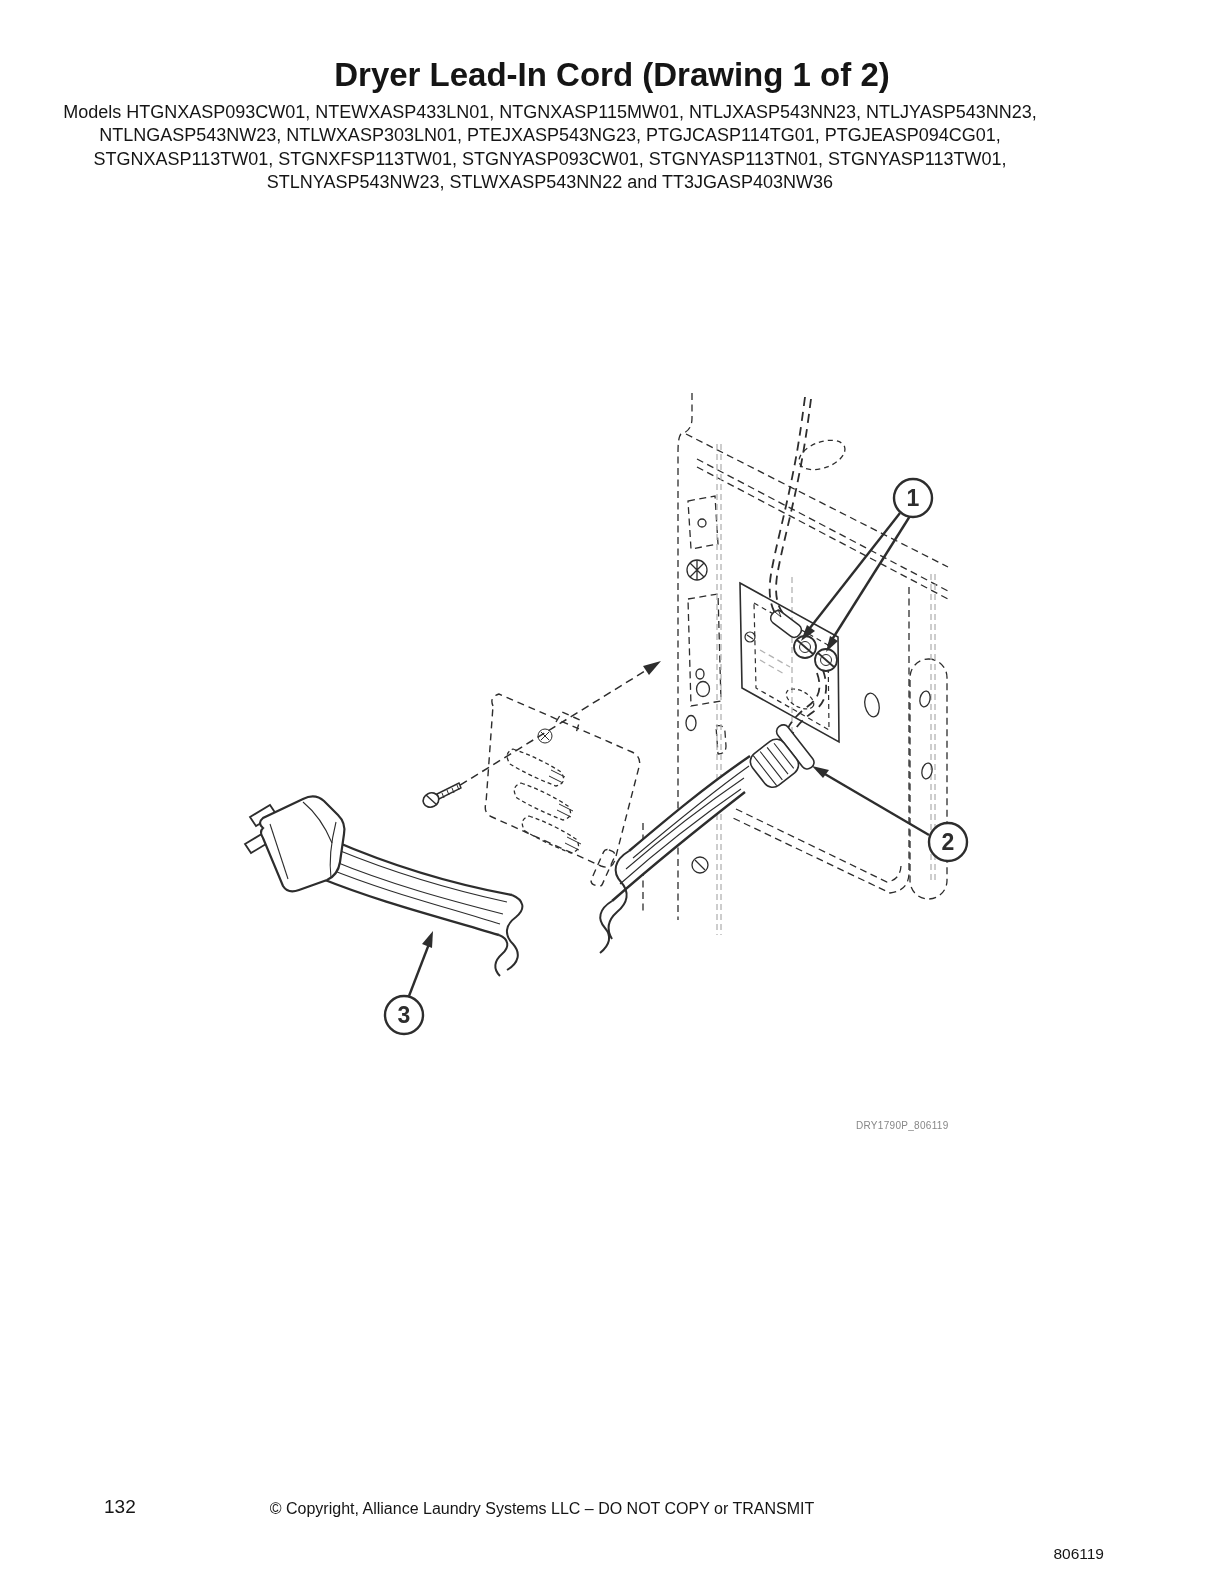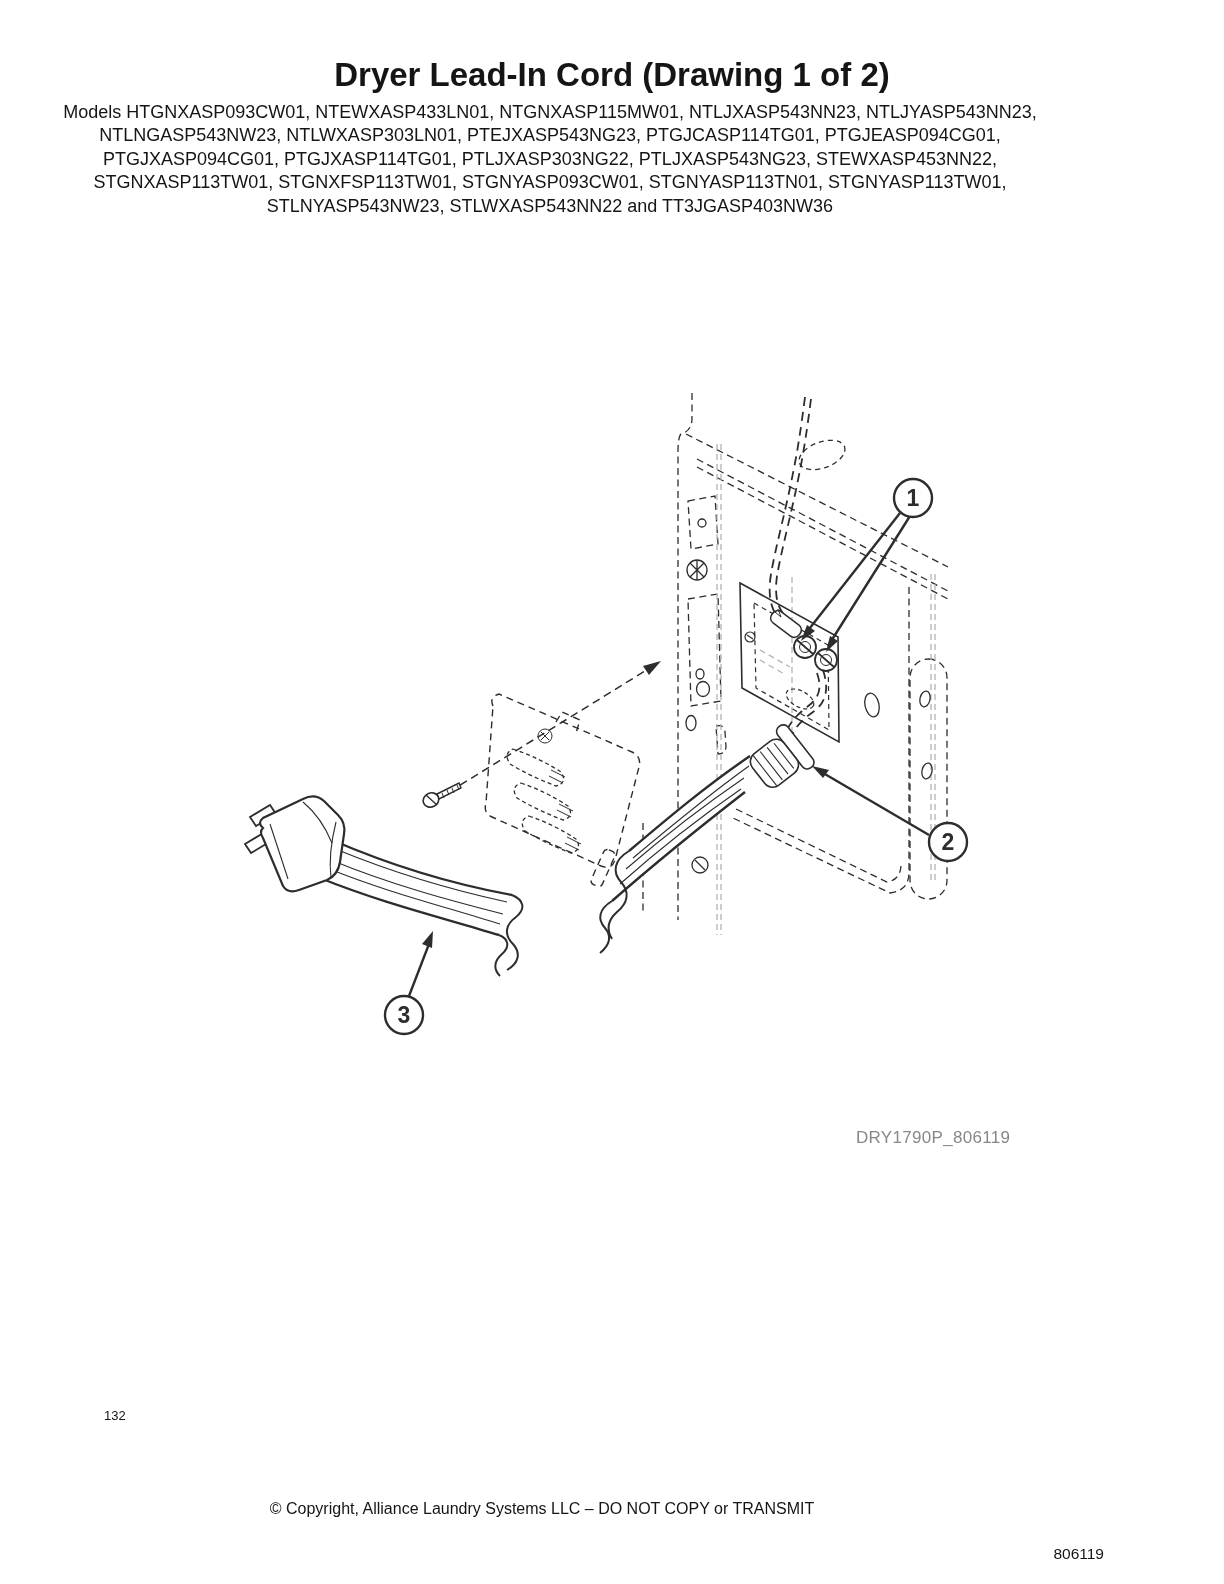--- a/index.html
+++ b/index.html
@@ -17,24 +17,24 @@
     text-align:center;font-size:33px;font-weight:bold;color:#151515;
     letter-spacing:0;
   }
   .models{
     position:absolute;left:0;top:101px;width:1100px;
     text-align:center;font-size:18px;line-height:23.4px;color:#151515;
   }
   .diagram-wrap{position:absolute;left:228px;top:388px;width:744px;height:652px;}
   .diagram-ref{
     position:absolute;left:856px;top:1120px;
-    font-size:17px;color:#878787;letter-spacing:0.3px;margin-top:8px;
+    font-size:10px;color:#878787;letter-spacing:0.3px;
   }
   .footer-page{
-    position:absolute;left:104px;top:1408px;font-size:13px;color:#151515;
+    position:absolute;left:104px;top:1496px;font-size:19px;color:#151515;
   }
   .footer-copy{
     position:absolute;left:0;top:1500px;width:1084px;text-align:center;
     font-size:16px;color:#151515;
   }
   .footer-doc{
     position:absolute;left:904px;top:1501px;width:200px;text-align:right;
     font-size:15.5px;color:#151515;margin-top:44px;
   }
   svg text.callout-num{
@@ -45,21 +45,20 @@
 </head>
 <body>
 
 <div class="page">
 
   <div class="doc-title">Dryer Lead-In Cord (Drawing 1 of 2)</div>
 
   <div class="models">
     <div>Models HTGNXASP093CW01, NTEWXASP433LN01, NTGNXASP115MW01, NTLJXASP543NN23, NTLJYASP543NN23,</div>
     <div>NTLNGASP543NW23, NTLWXASP303LN01, PTEJXASP543NG23, PTGJCASP114TG01, PTGJEASP094CG01,</div>
-    <div>PTGJXASP094CG01, PTGJXASP114TG01, PTLJXASP303NG22, PTLJXASP543NG23, STEWXASP453NN22,</div>
     <div>STGNXASP113TW01, STGNXFSP113TW01, STGNYASP093CW01, STGNYASP113TN01, STGNYASP113TW01,</div>
     <div>STLNYASP543NW23, STLWXASP543NN22 and TT3JGASP403NW36</div>
   </div>
 
   <div class="diagram-wrap">
   <svg width="744" height="652" viewBox="228 388 744 652" xmlns="http://www.w3.org/2000/svg">
 
     <g stroke="#2d2d2d" fill="none" stroke-width="1.3" stroke-dasharray="7 4.5">
 
       <path d="M692,393 V418 Q692,431 681,434 Q678,437 678,452 V920"></path>

